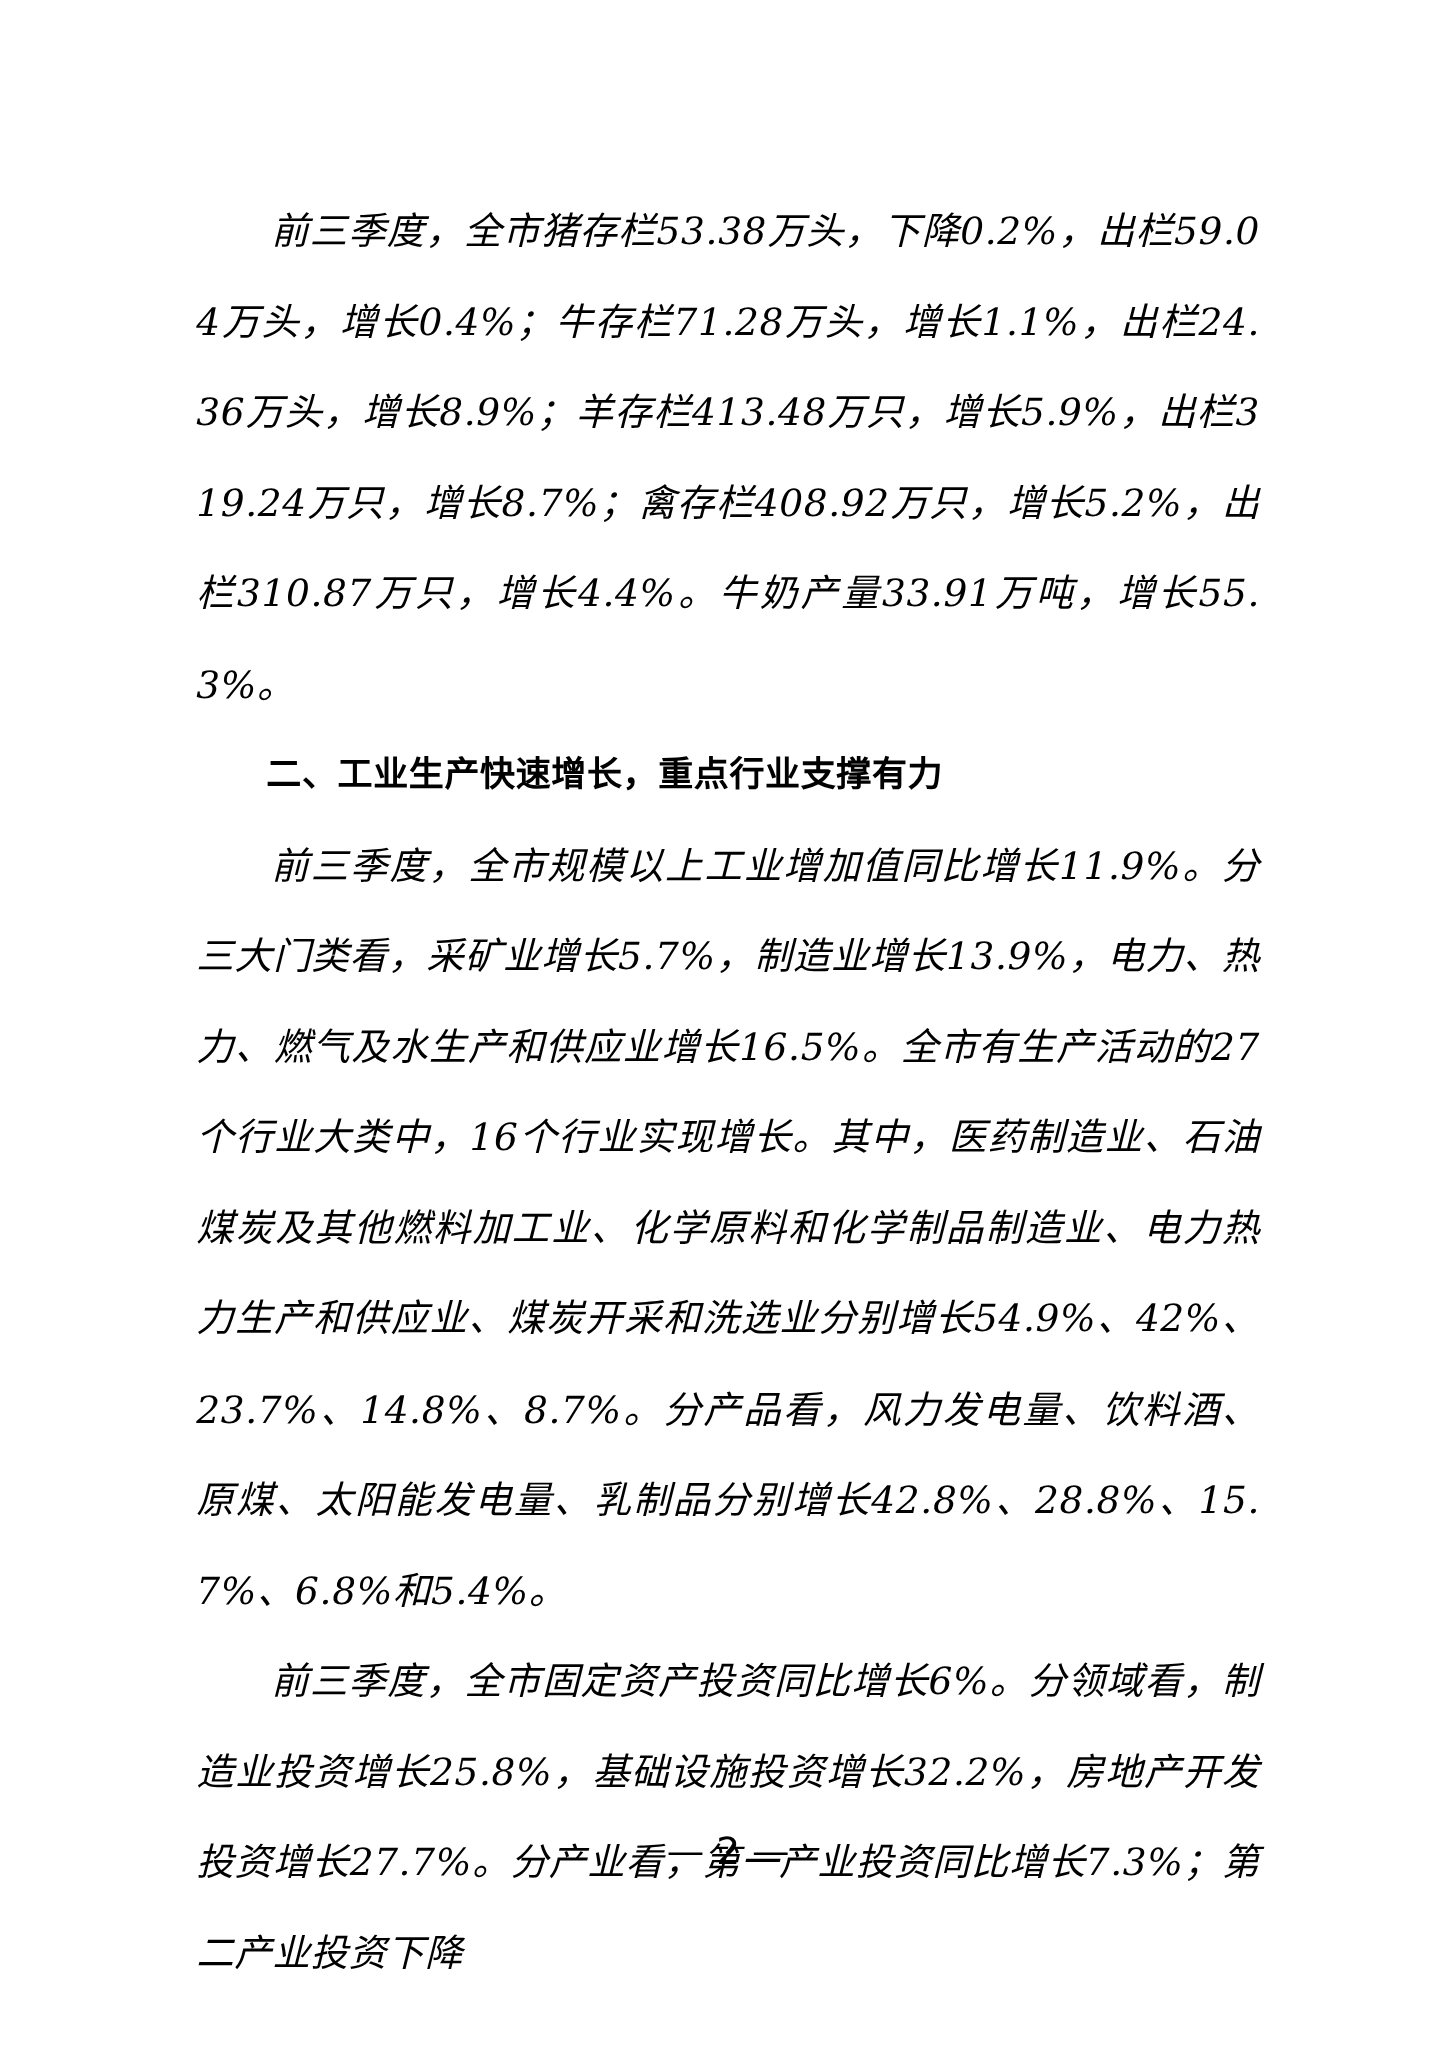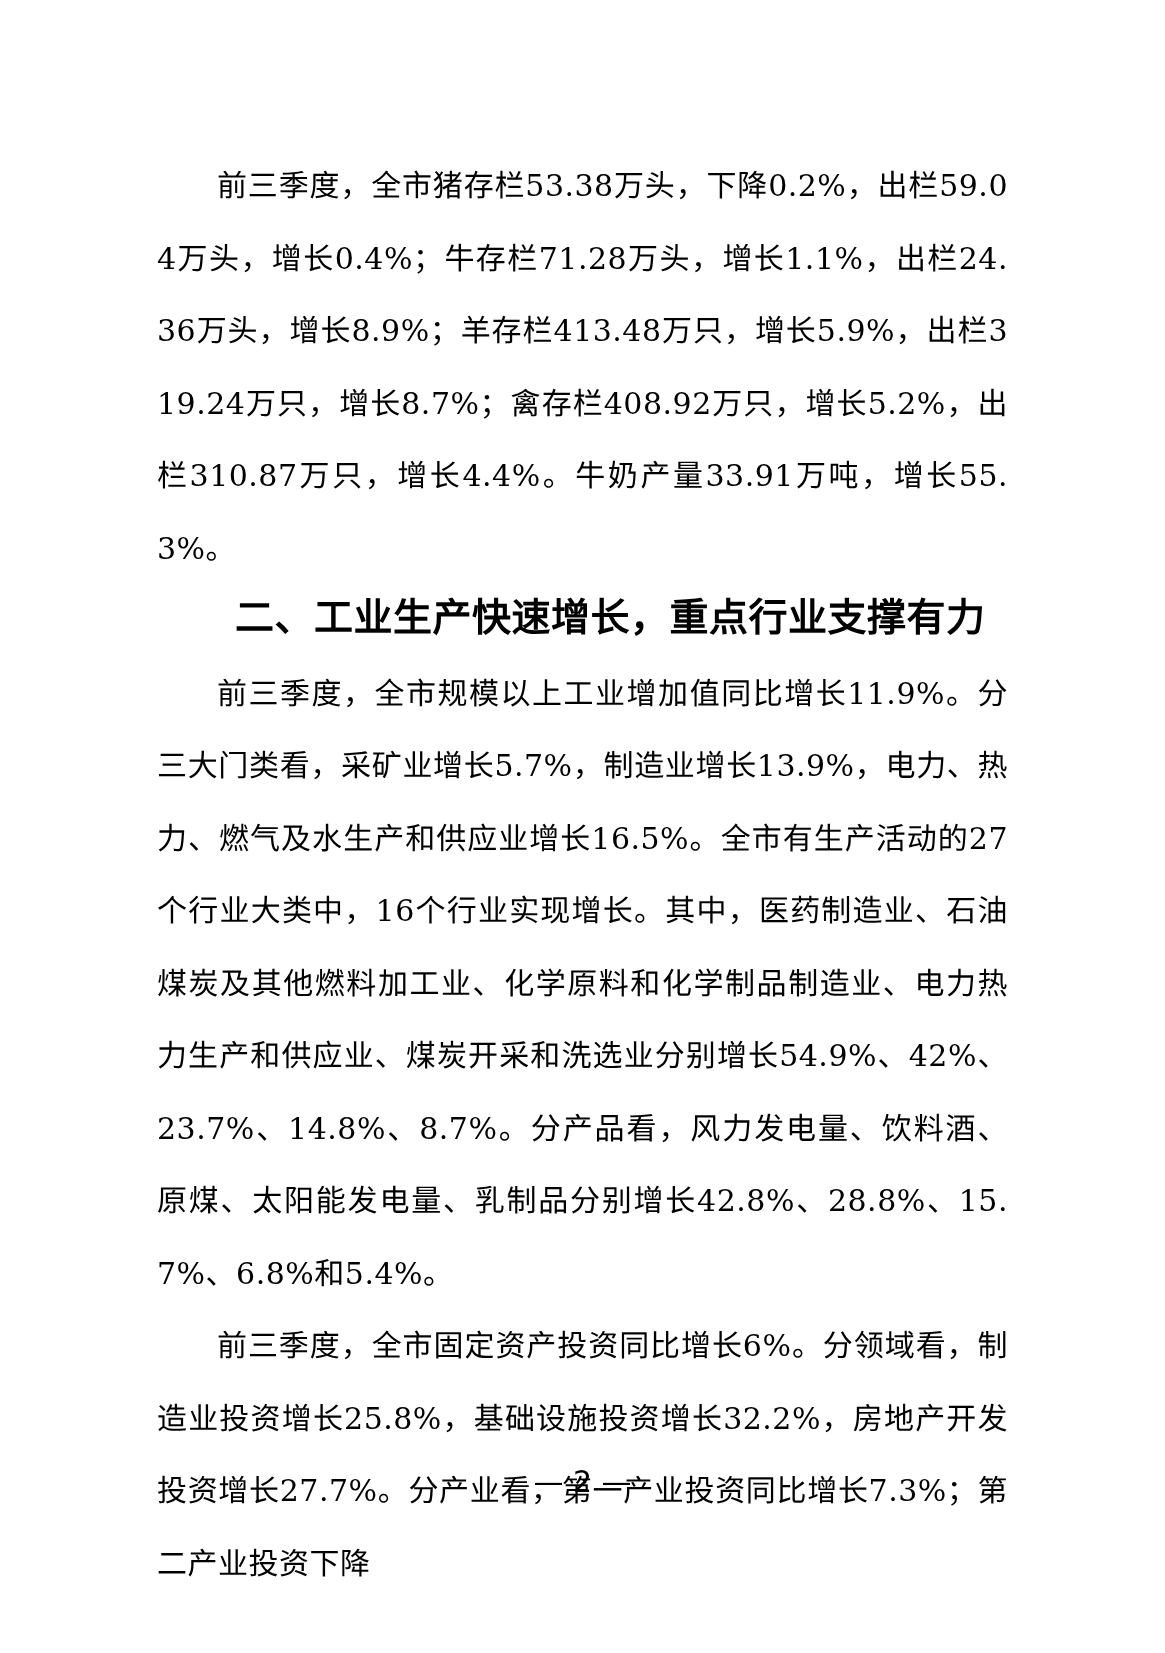--- a/index.html
+++ b/index.html
@@ -26,27 +26,28 @@
     line-height: 72.5px;
     text-align: justify;
     text-justify: inter-character;
     letter-spacing: 0.5px;
     color: #000000;
   }
   .para {
     margin: 0;
     text-indent: 2em;
     word-break: break-all;
+    font-style: italic;
   }
   .heading {
     margin: 0;
     text-indent: 2em;
-    font-family: Liberation Mono, monospace;
+    font-family: Liberation Serif, serif;
     font-weight: 700;
-    font-size: 39px;
+    font-size: 28px;
     line-height: 72.5px;
   }
   .footer {
     position: absolute;
     top: 1462px;
     left: 0;
     width: 100%;
     text-align: center;
     font-family: "DejaVu Sans", "Liberation Sans", sans-serif;
     font-size: 30px;

